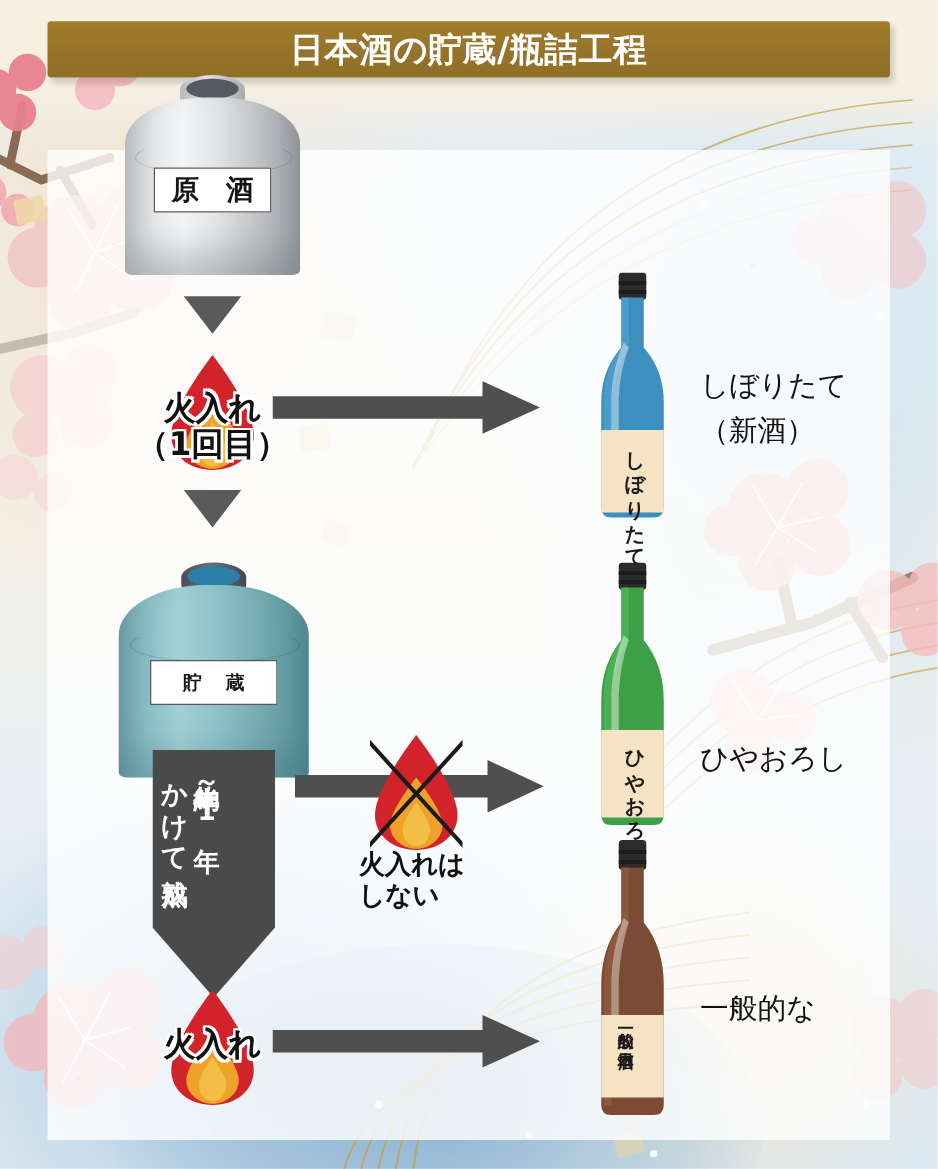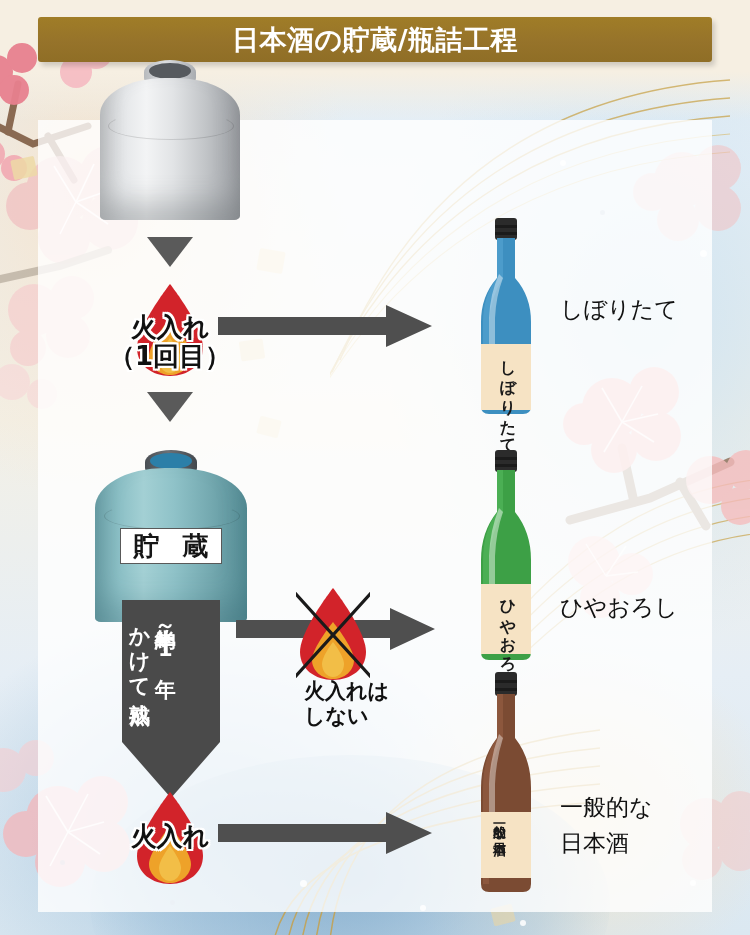--- a/index.html
+++ b/index.html
@@ -108,21 +108,21 @@
   #tank-genshu .plate{top:74px;width:92px;height:34px;font-size:22px;letter-spacing:7px;text-indent:7px;}
 
   
   #tank-chozo{left:95px;top:450px;width:152px;height:172px;}
   #tank-chozo .body{
     background:linear-gradient(90deg,#6fa4ab 0%,#8cc0c6 16%,#a3d0d4 32%,#8fc2c8 52%,#74a9b0 76%,#5e959d 94%,#568f97 100%);
     box-shadow:inset 0 -20px 28px rgba(40,85,95,.26);
   }
   #tank-chozo .lid{background:linear-gradient(90deg,#4a4f54,#6b7076 45%,#43484d);}
   #tank-chozo .lid-in{background:#2b7fa8;}
-  #tank-chozo .plate{top:78px;width:100px;height:34px;font-size:26px;letter-spacing:7px;text-indent:7px;}
+  #tank-chozo .plate{top:78px;width:100px;height:34px;font-size:15px;letter-spacing:7px;text-indent:7px;}
 
   
   .tri-down{
     position:absolute;width:0;height:0;
     border-left:23px solid transparent;border-right:23px solid transparent;
   }
   .tri-down.gray{border-top:30px solid #5a5a5a;}
 
   .arrow-right{position:absolute;}
   .arrow-right svg{display:block;}
@@ -401,20 +401,21 @@
 
 <div id="titlebar">
   <div class="t">日本酒の貯蔵/瓶詰工程</div>
 </div>
 
 <div class="tank" id="tank-genshu">
   <div class="lid"></div>
   <div class="lid-in"></div>
   <div class="body"></div>
   <div class="rim"></div>
+  <div class="plate">原 酒</div>
 </div>
 
 <div class="tri-down gray" style="left:147px;top:237px;"></div>
 
 <div class="flame" style="left:133px;top:282px;">
   <svg width="74" height="96" viewBox="0 0 74 96">
     <path d="M37 2 C 37 2 70 44 70 66 C 70 83 55 94 37 94 C 19 94 4 83 4 66 C 4 44 37 2 37 2 Z" fill="#d2232a"></path>
     <path d="M37 36 C 37 36 58 62 58 74 C 58 85 48 93 37 93 C 26 93 16 85 16 74 C 16 62 37 36 37 36 Z" fill="#eea229"></path>
     <path d="M37 56 C 37 56 48 70 48 78 C 48 85 43 91 37 91 C 31 91 26 85 26 78 C 26 70 37 56 37 56 Z" fill="#f2c14a" opacity=".9"></path>
   </svg>
@@ -440,20 +441,21 @@
     <path d="M29 20 L47 20 L47 60 Q 63 78 63 104 L63 188 Q 63 196 55 196 L21 196 Q 13 196 13 188 L13 104 Q 13 78 29 60 Z" fill="#3d8fc0"></path>
     <path d="M29 20 L35 20 L35 60 Q 23 78 21 104 L21 188 L15 188 L15 104 Q 15 78 29 60 Z" fill="#5aa8d3" opacity=".55"></path>
     <path d="M31 56 Q 22 76 21 100 L21 146 L27 146 L27 100 Q 28 78 35 60 Z" fill="#ffffff" opacity=".42"></path>
     <rect x="13" y="126" width="50" height="66" fill="#f6e3c4"></rect>
   </svg>
 </div>
 <div class="blabel" style="left:497px;top:350px;font-size:16px;">しぼりたて</div>
 
 <div class="caption" style="left:560px;top:292px;">
   <span class="l2">しぼりたて</span>
+  <span class="l2">（新酒）</span>
 </div>
 
 <div class="tank" id="tank-chozo">
   <div class="lid"></div>
   <div class="lid-in"></div>
   <div class="body"></div>
   <div class="rim"></div>
   <div class="plate">貯 蔵</div>
 </div>
 
@@ -477,21 +479,21 @@
   <svg width="74" height="96" viewBox="0 0 74 96">
     <path d="M37 2 C 37 2 70 44 70 66 C 70 83 55 94 37 94 C 19 94 4 83 4 66 C 4 44 37 2 37 2 Z" fill="#d2232a"></path>
     <path d="M37 36 C 37 36 58 62 58 74 C 58 85 48 93 37 93 C 26 93 16 85 16 74 C 16 62 37 36 37 36 Z" fill="#eea229"></path>
     <path d="M37 56 C 37 56 48 70 48 78 C 48 85 43 91 37 91 C 31 91 26 85 26 78 C 26 70 37 56 37 56 Z" fill="#f2c14a" opacity=".9"></path>
     <g stroke="#1a1a1a" stroke-width="3.2" stroke-linecap="round">
       <path d="M-2 6 L76 92"></path>
       <path d="M76 6 L-2 92"></path>
     </g>
   </svg>
 </div>
-<div class="nofire-label" style="left:304px;top:679px;">
+<div class="nofire-label" style="left:287px;top:679px;">
   <div>火入れは</div>
   <div>しない</div>
 </div>
 
 <div class="bottle" style="left:468px;top:450px;">
   <svg width="76" height="212" viewBox="0 0 76 212">
     <rect x="27" y="0" width="22" height="22" rx="3" fill="#2b2b2b"></rect>
     <rect x="27" y="7" width="22" height="3" fill="#1b1b1b"></rect>
     <rect x="27" y="14" width="22" height="3" fill="#1b1b1b"></rect>
     <path d="M29 20 L47 20 L47 62 Q 63 82 63 110 L63 202 Q 63 210 55 210 L21 210 Q 13 210 13 202 L13 110 Q 13 82 29 62 Z" fill="#3da046"></path>
@@ -534,14 +536,13 @@
     <rect x="13" y="140" width="50" height="66" fill="#f6e3c4"></rect>
   </svg>
 </div>
 <div class="blabel2" style="left:490px;top:816px;font-size:13px;">
   <span>一般的な</span>
   <span>日本酒</span>
 </div>
 
 <div class="caption" style="left:560px;top:790px;">
   <span class="l2">一般的な</span>
-  <span class="l2">日本酒</span>
 </div>
 
 </body></html>

